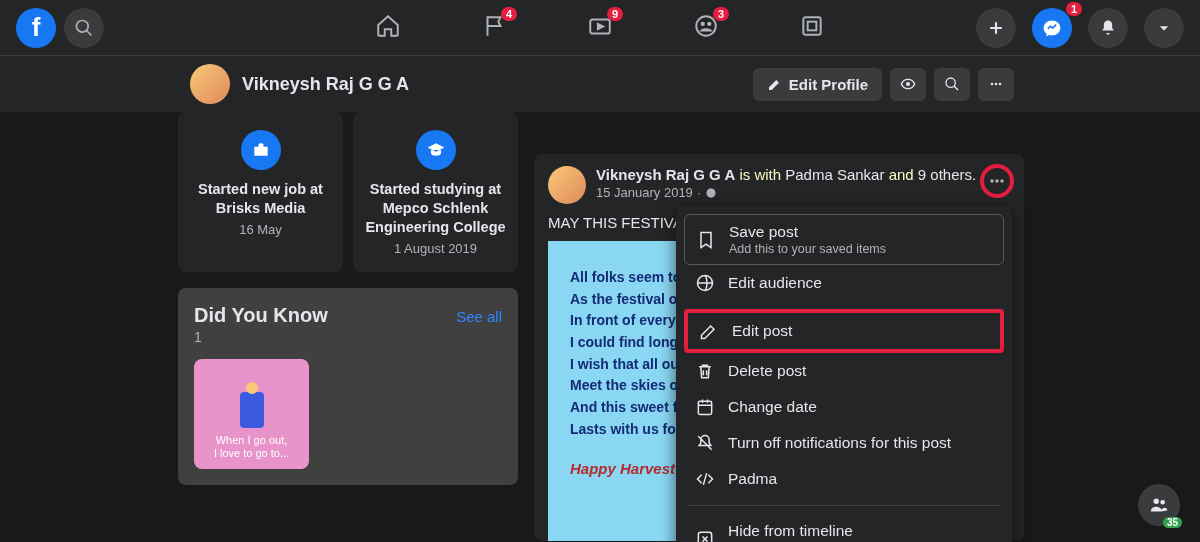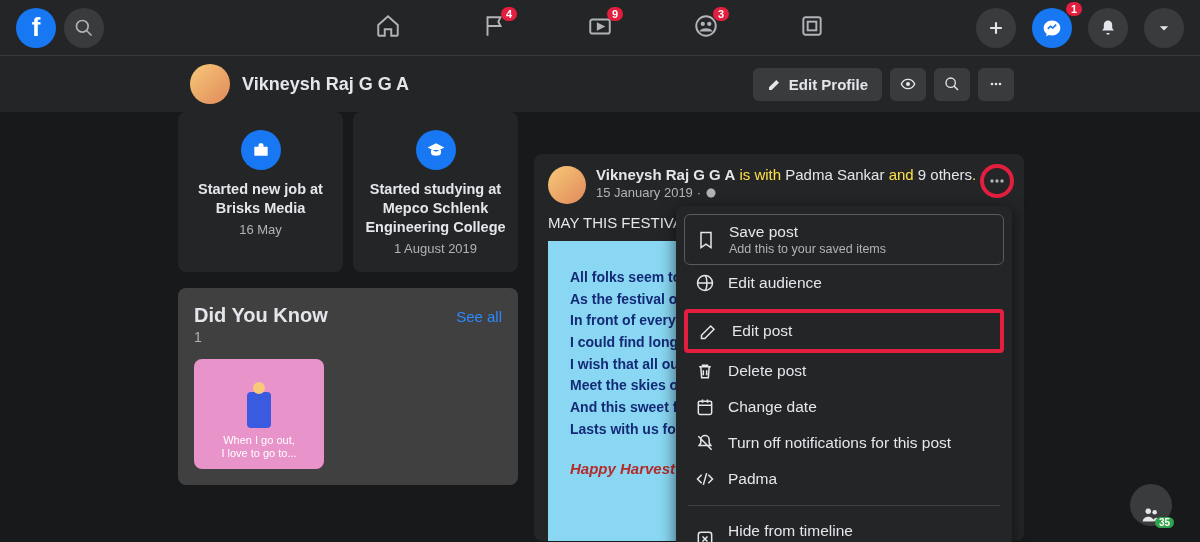--- a/index.html
+++ b/index.html
@@ -35,34 +35,34 @@
 .life-card { flex:1; background:#242526; border-radius:8px; padding:18px 10px 16px; text-align:center; }
 .life-icon { width:40px; height:40px; border-radius:50%; background:#1877f2; margin:0 auto 10px; display:flex; align-items:center; justify-content:center; }
 .life-icon svg { width:20px; height:20px; fill:#fff; }
 .life-title { font-size:14.5px; font-weight:600; line-height:1.3; }
 .life-date { font-size:13px; color:#b0b3b8; margin-top:4px; }
 .dyk-card { background:#404040; border-radius:8px; padding:16px; }
 .dyk-head { display:flex; align-items:baseline; }
 .dyk-title { font-size:20px; font-weight:700; }
 .dyk-link { margin-left:auto; color:#2d88ff; font-size:15px; cursor:pointer; }
 .dyk-count { color:#b0b3b8; font-size:14px; margin-top:2px; }
-.dyk-tile { margin-top:14px; width:130px; height:110px; background:#e893c9; border-radius:8px; padding:8px; display:flex; flex-direction:column; align-items:center; justify-content:flex-end; text-align:center; }
+.dyk-tile { margin-top:14px; width:115px; height:110px; background:#e893c9; border-radius:8px; padding:8px; display:flex; flex-direction:column; align-items:center; justify-content:flex-end; text-align:center; }
 .dyk-fig { width:24px; height:36px; background:#3a5be0; margin-bottom:6px; border-radius:4px; position:relative; }
 .dyk-fig::before { content:""; position:absolute; top:-10px; left:6px; width:12px; height:12px; background:#f7c978; border-radius:50%; }
 .dyk-tile-text { color:#fff; font-size:11px; line-height:1.2; font-weight:500; }
 
 
 .right-col { width:490px; margin-top:-2px; }
 .write-comment { height:12px; }
 .post-card { background:#242526; border-radius:8px; margin-top:32px; padding:12px 14px 0; position:relative; }
 .post-head { display:flex; }
 .post-head .avatar-sm { width:38px; height:38px; }
 .post-head-text { margin-left:10px; font-size:15px; flex:1; }
 .post-user { font-weight:600; }
-.post-with { color:#fde047; }
+.post-with { color:#fef9c3; }
 .post-link { font-weight:400; color:#e4e6eb; }
 .post-date { color:#b0b3b8; font-size:13px; margin-top:2px; display:flex; align-items:center; gap:4px; }
 .post-date svg { width:12px; height:12px; fill:#b0b3b8; }
 .post-menu-btn { width:34px; height:34px; border-radius:50%; display:flex; align-items:center; justify-content:center; cursor:pointer; border:4px solid #e41e3f; margin-top:-2px; margin-right:-4px; }
 .post-menu-btn svg { fill:#b0b3b8; }
 .post-body { margin-top:10px; font-size:15px; overflow:hidden; white-space:nowrap; }
 .post-img { margin-top:10px; height:300px; background:#89d7f2; padding:26px 22px 12px; font-family:Georgia,serif; color:#142a76; font-weight:700; font-size:14px; line-height:1.55; position:relative; overflow:hidden; }
 .post-img p { white-space:nowrap; overflow:hidden; }
 .post-img .banner { margin-top:16px; color:#b52b2b; font-style:italic; font-weight:700; font-size:15px; }
 
@@ -72,21 +72,21 @@
 .dd-item.boxed { border:1px solid #5a5b5c; }
 .dd-item.highlight { border:4px solid #e41e3f; border-radius:4px; margin-top:8px; }
 .dd-icon { width:22px; display:flex; align-items:center; justify-content:center; flex-shrink:0; }
 .dd-icon svg { width:20px; height:20px; fill:none; stroke:#e4e6eb; stroke-width:1.8; }
 .dd-text { flex:1; }
 .dd-label { font-size:15.5px; font-weight:500; }
 .dd-sub { font-size:12.5px; color:#b0b3b8; margin-top:1px; }
 .dd-divider { height:1px; background:#3e4042; margin:8px 4px; }
 
 
-.friends-float { position:absolute; bottom:16px; right:28px; width:42px; height:42px; border-radius:50%; background:#3a3b3c; display:flex; align-items:flex-end; justify-content:center; }
+.friends-float { position:absolute; bottom:16px; right:20px; width:42px; height:42px; border-radius:50%; background:#3a3b3c; display:flex; align-items:center; justify-content:center; }
 .friends-float svg { width:22px; height:22px; fill:#e4e6eb; }
 .friends-float .mini-badge { position:absolute; bottom:-2px; right:-2px; background:#31a24c; color:#fff; font-size:10px; border-radius:8px; padding:0 4px; font-weight:600; }
 </style>
 </head>
 <body>
 
 <div class="topbar">
   <div class="fb-logo">f</div>
   <div class="circle-btn">
     <svg viewBox="0 0 24 24">

